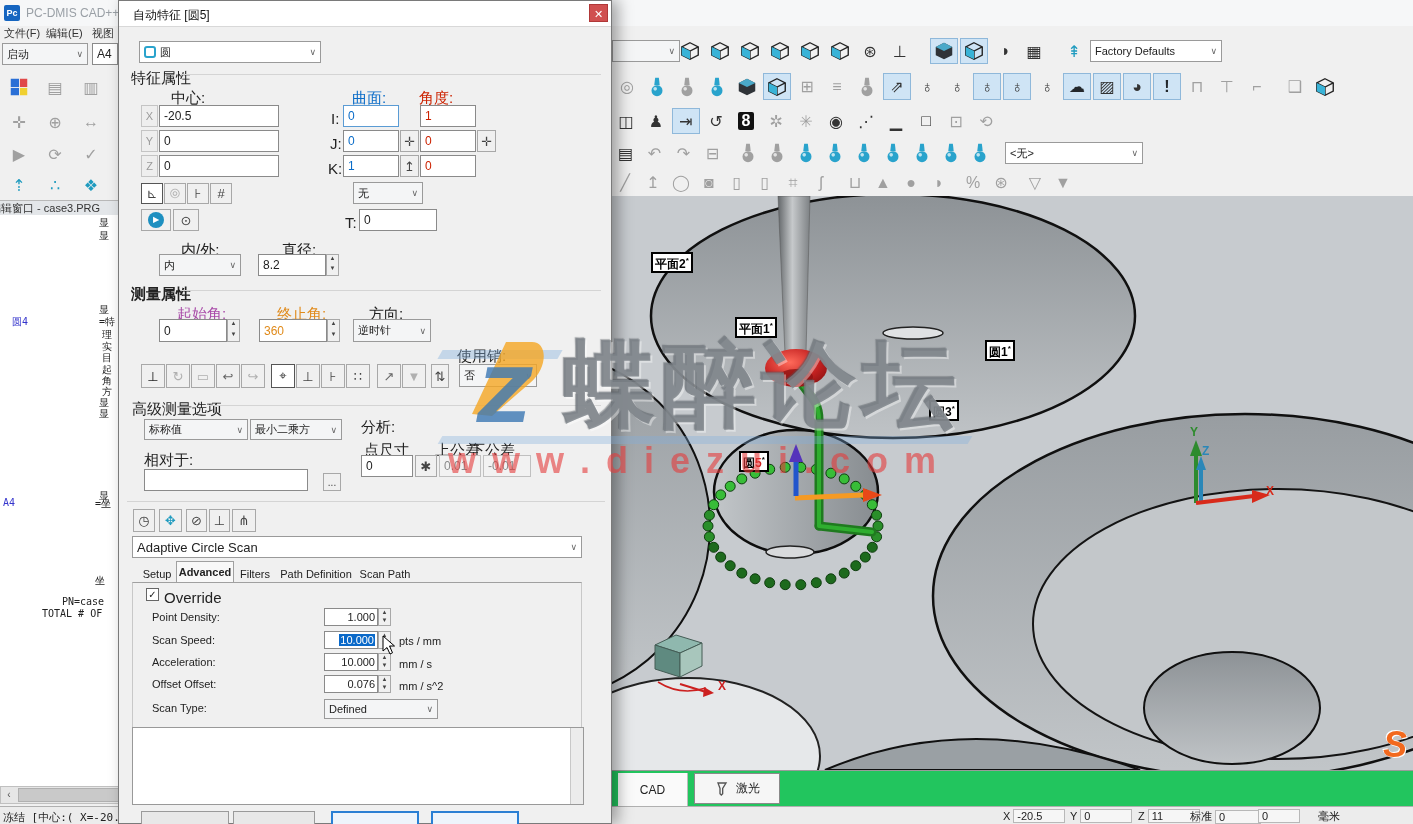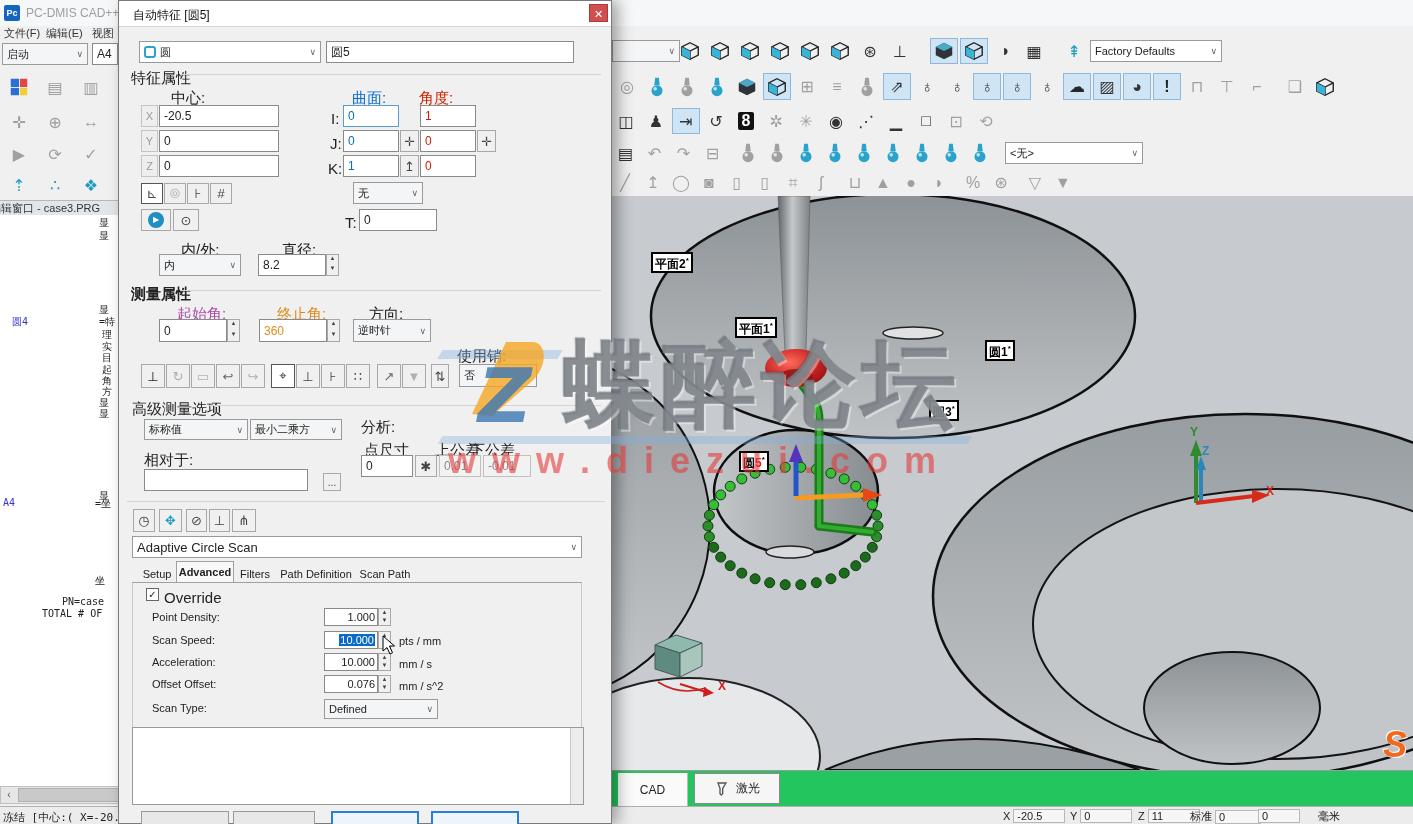--- a/index.html
+++ b/index.html
@@ -697,23 +697,20 @@
   <div class="abs" id="dlg-titlebar">
     <div class="abs" id="dlg-title">自动特征 [圆5]</div>
     <div class="abs" id="dlg-close">✕</div>
   </div>
 
   <div class="combo" style="left:20px;top:40px;width:182px;height:22px;background:#fff;">
     <span style="width:12px;height:12px;border:2px solid #2aa3cc;border-radius:3px;margin-right:4px;"></span>
     <span>圆</span>
       <span class="chev">∨</span>
   </div>
-  <div class="fld" style="left:207px;top:40px;width:248px;height:22px;">
-      <span class="v">圆5</span>
-    </div>
 
   <div class="lab" style="left:12px;top:68px;">特征属性</div>
   <div class="grp-line" style="left:62px;top:73px;width:420px;"></div>
   <div class="lab" style="left:52px;top:88px;">中心:</div>
   <div class="lab blue" style="left:233px;top:88px;">曲面:</div>
   <div class="lab red" style="left:300px;top:88px;">角度:</div>
 
   <div class="xyzbtn" style="left:22px;top:104px;">X</div>
   <div class="fld" style="left:40px;top:104px;width:120px;height:22px;">
       <span class="v">-20.5</span>

